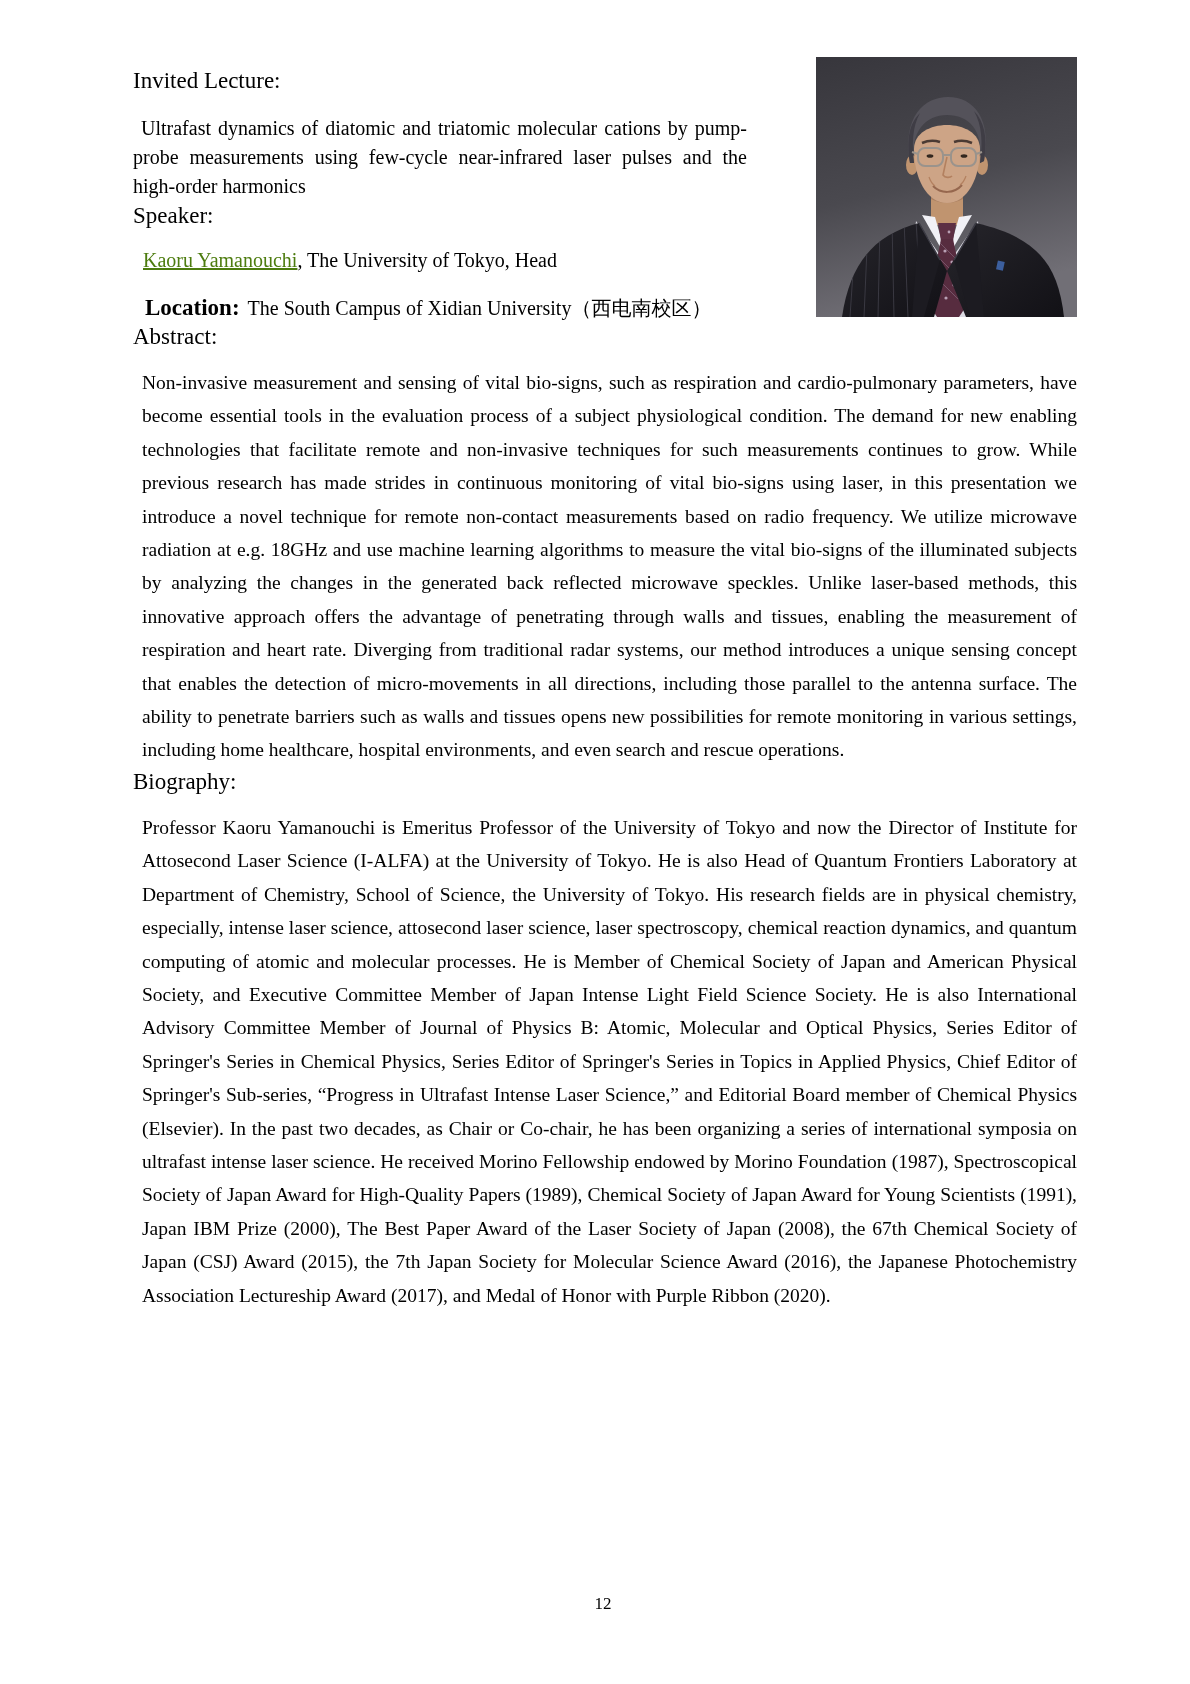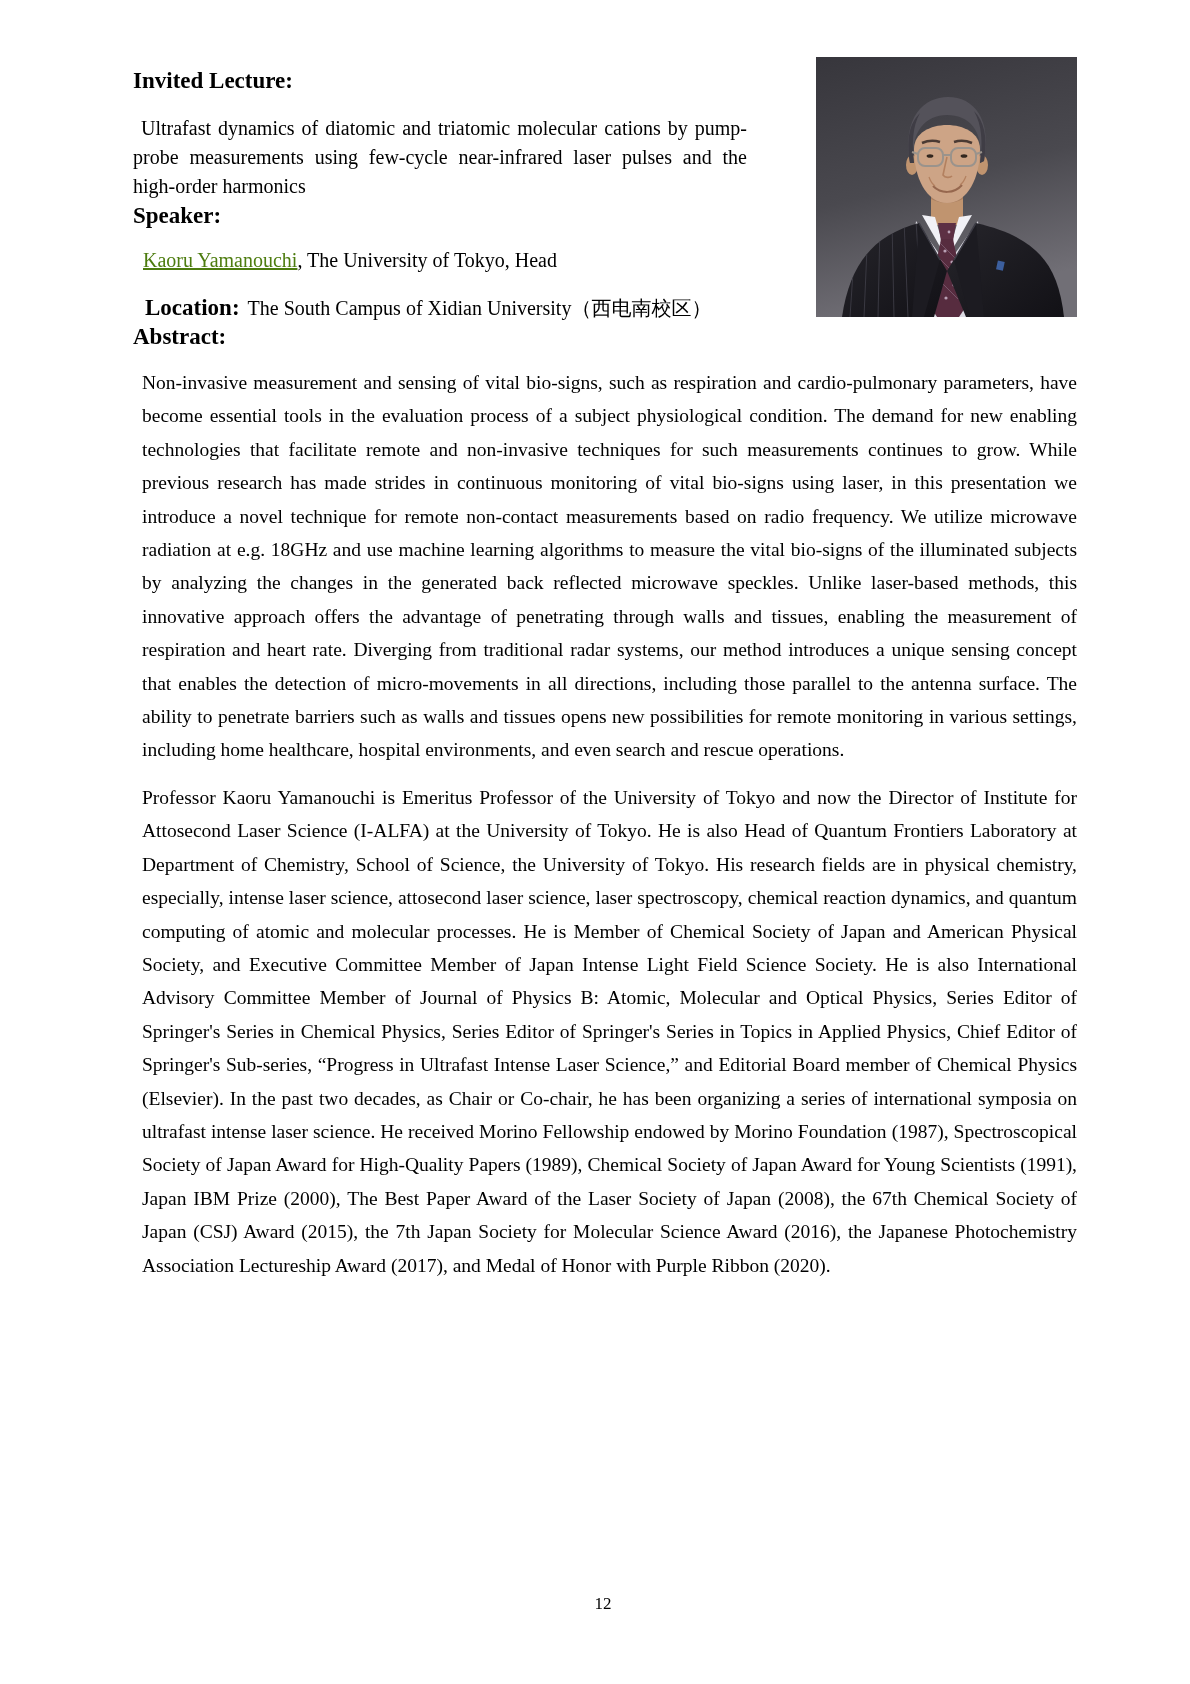--- a/index.html
+++ b/index.html
@@ -9,21 +9,21 @@
     height:1684px;
     background:#ffffff;
     font-family:"Liberation Serif","DejaVu Serif",serif;
     color:#000000;
     overflow:hidden;
     box-sizing:border-box;
     padding:66px 113px 0 133px;
   }
   h2.sec{
     font-size:23px;
-    font-weight:bold;
+    font-weight:normal;
     margin:0;
     line-height:30px;
   }
   .title-para{
     width:614px;
     margin:18px 0 0 0;
     font-size:20px;
     line-height:29px;
     text-align:justify;
     text-indent:8px;
@@ -186,18 +186,19 @@
   <h2 class="sec speaker-head">Speaker:</h2>
 
   <p class="speaker-para"><span class="speaker-link">Kaoru Yamanouchi</span><span>, The University of Tokyo, Head</span></p>
 
   <p class="location-para"><span class="location-label">Location:</span><span>The South Campus of Xidian University（西电南校区）</span></p>
 
   <h2 class="sec abstract-head">Abstract:</h2>
 
   <p class="body-para">Non-invasive measurement and sensing of vital bio-signs, such as respiration and cardio-pulmonary parameters, have become essential tools in the evaluation process of a subject physiological condition. The demand for new enabling technologies that facilitate remote and non-invasive techniques for such measurements continues to grow. While previous research has made strides in continuous monitoring of vital bio-signs using laser, in this presentation we introduce a novel technique for remote non-contact measurements based on radio frequency. We utilize microwave radiation at e.g. 18GHz and use machine learning algorithms to measure the vital bio-signs of the illuminated subjects by analyzing the changes in the generated back reflected microwave speckles. Unlike laser-based methods, this innovative approach offers the advantage of penetrating through walls and tissues, enabling the measurement of respiration and heart rate. Diverging from traditional radar systems, our method introduces a unique sensing concept that enables the detection of micro-movements in all directions, including those parallel to the antenna surface. The ability to penetrate barriers such as walls and tissues opens new possibilities for remote monitoring in various settings, including home healthcare, hospital environments, and even search and rescue operations.</p>
 
+  <h2 class="sec bio-head">Biography:</h2>
 
   <p class="body-para">Professor Kaoru Yamanouchi is Emeritus Professor of the University of Tokyo and now the Director of Institute for Attosecond Laser Science (I-ALFA) at the University of Tokyo. He is also Head of Quantum Frontiers Laboratory at Department of Chemistry, School of Science, the University of Tokyo. His research fields are in physical chemistry, especially, intense laser science, attosecond laser science, laser spectroscopy, chemical reaction dynamics, and quantum computing of atomic and molecular processes. He is Member of Chemical Society of Japan and American Physical Society, and Executive Committee Member of Japan Intense Light Field Science Society. He is also International Advisory Committee Member of Journal of Physics B: Atomic, Molecular and Optical Physics, Series Editor of Springer's Series in Chemical Physics, Series Editor of Springer's Series in Topics in Applied Physics, Chief Editor of Springer's Sub-series, “Progress in Ultrafast Intense Laser Science,” and Editorial Board member of Chemical Physics (Elsevier). In the past two decades, as Chair or Co-chair, he has been organizing a series of international symposia on ultrafast intense laser science. He received Morino Fellowship endowed by Morino Foundation (1987), Spectroscopical Society of Japan Award for High-Quality Papers (1989), Chemical Society of Japan Award for Young Scientists (1991), Japan IBM Prize (2000), The Best Paper Award of the Laser Society of Japan (2008), the 67th Chemical Society of Japan (CSJ) Award (2015), the 7th Japan Society for Molecular Science Award (2016), the Japanese Photochemistry Association Lectureship Award (2017), and Medal of Honor with Purple Ribbon (2020).</p>
 
   <div class="page-number">12</div>
 
 </div>
 
 </body></html>

